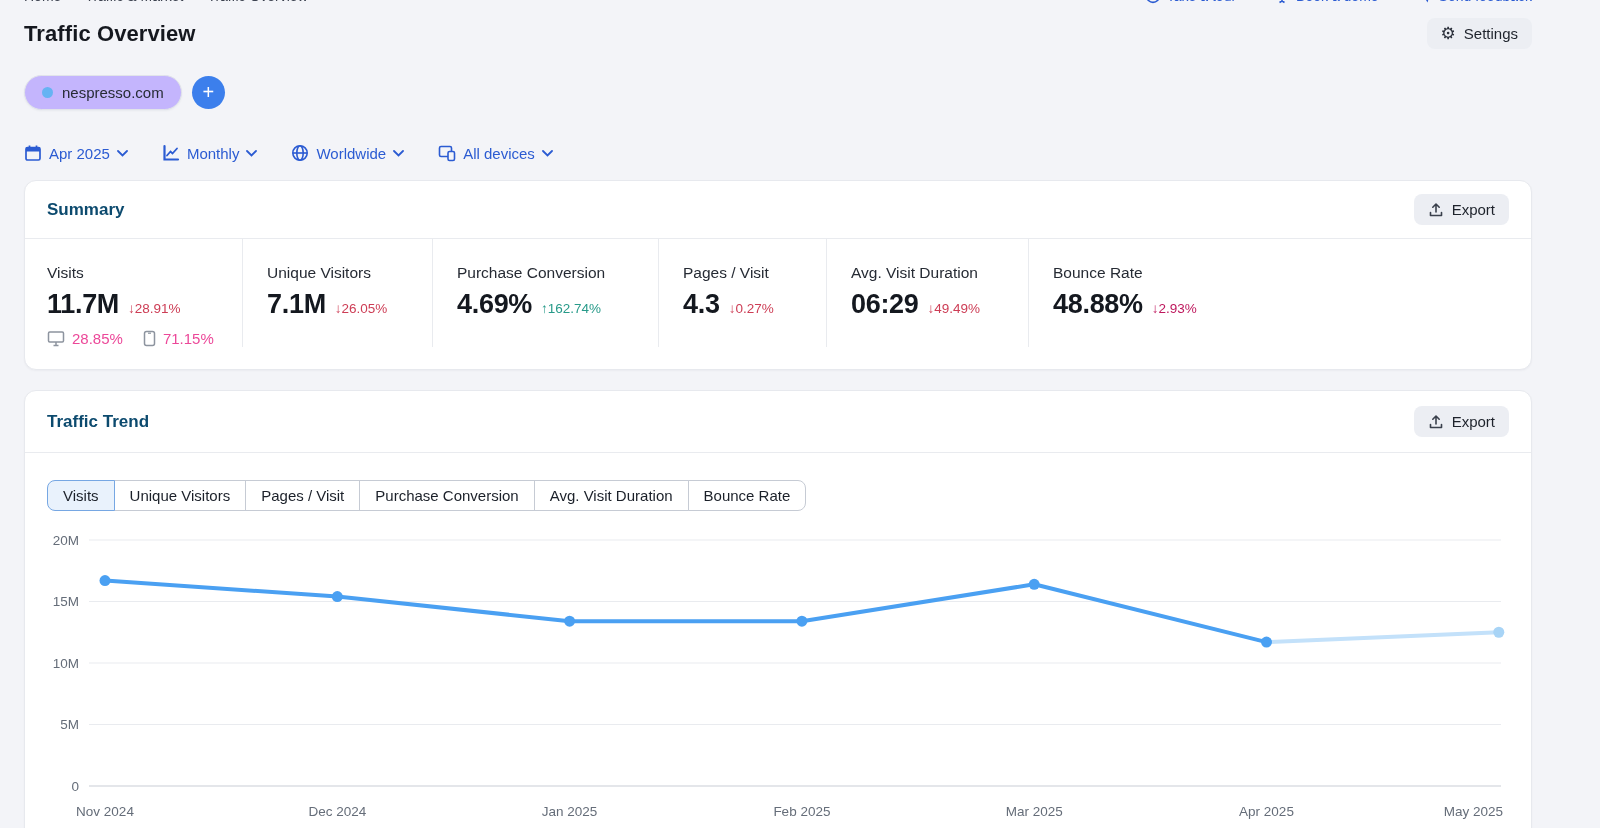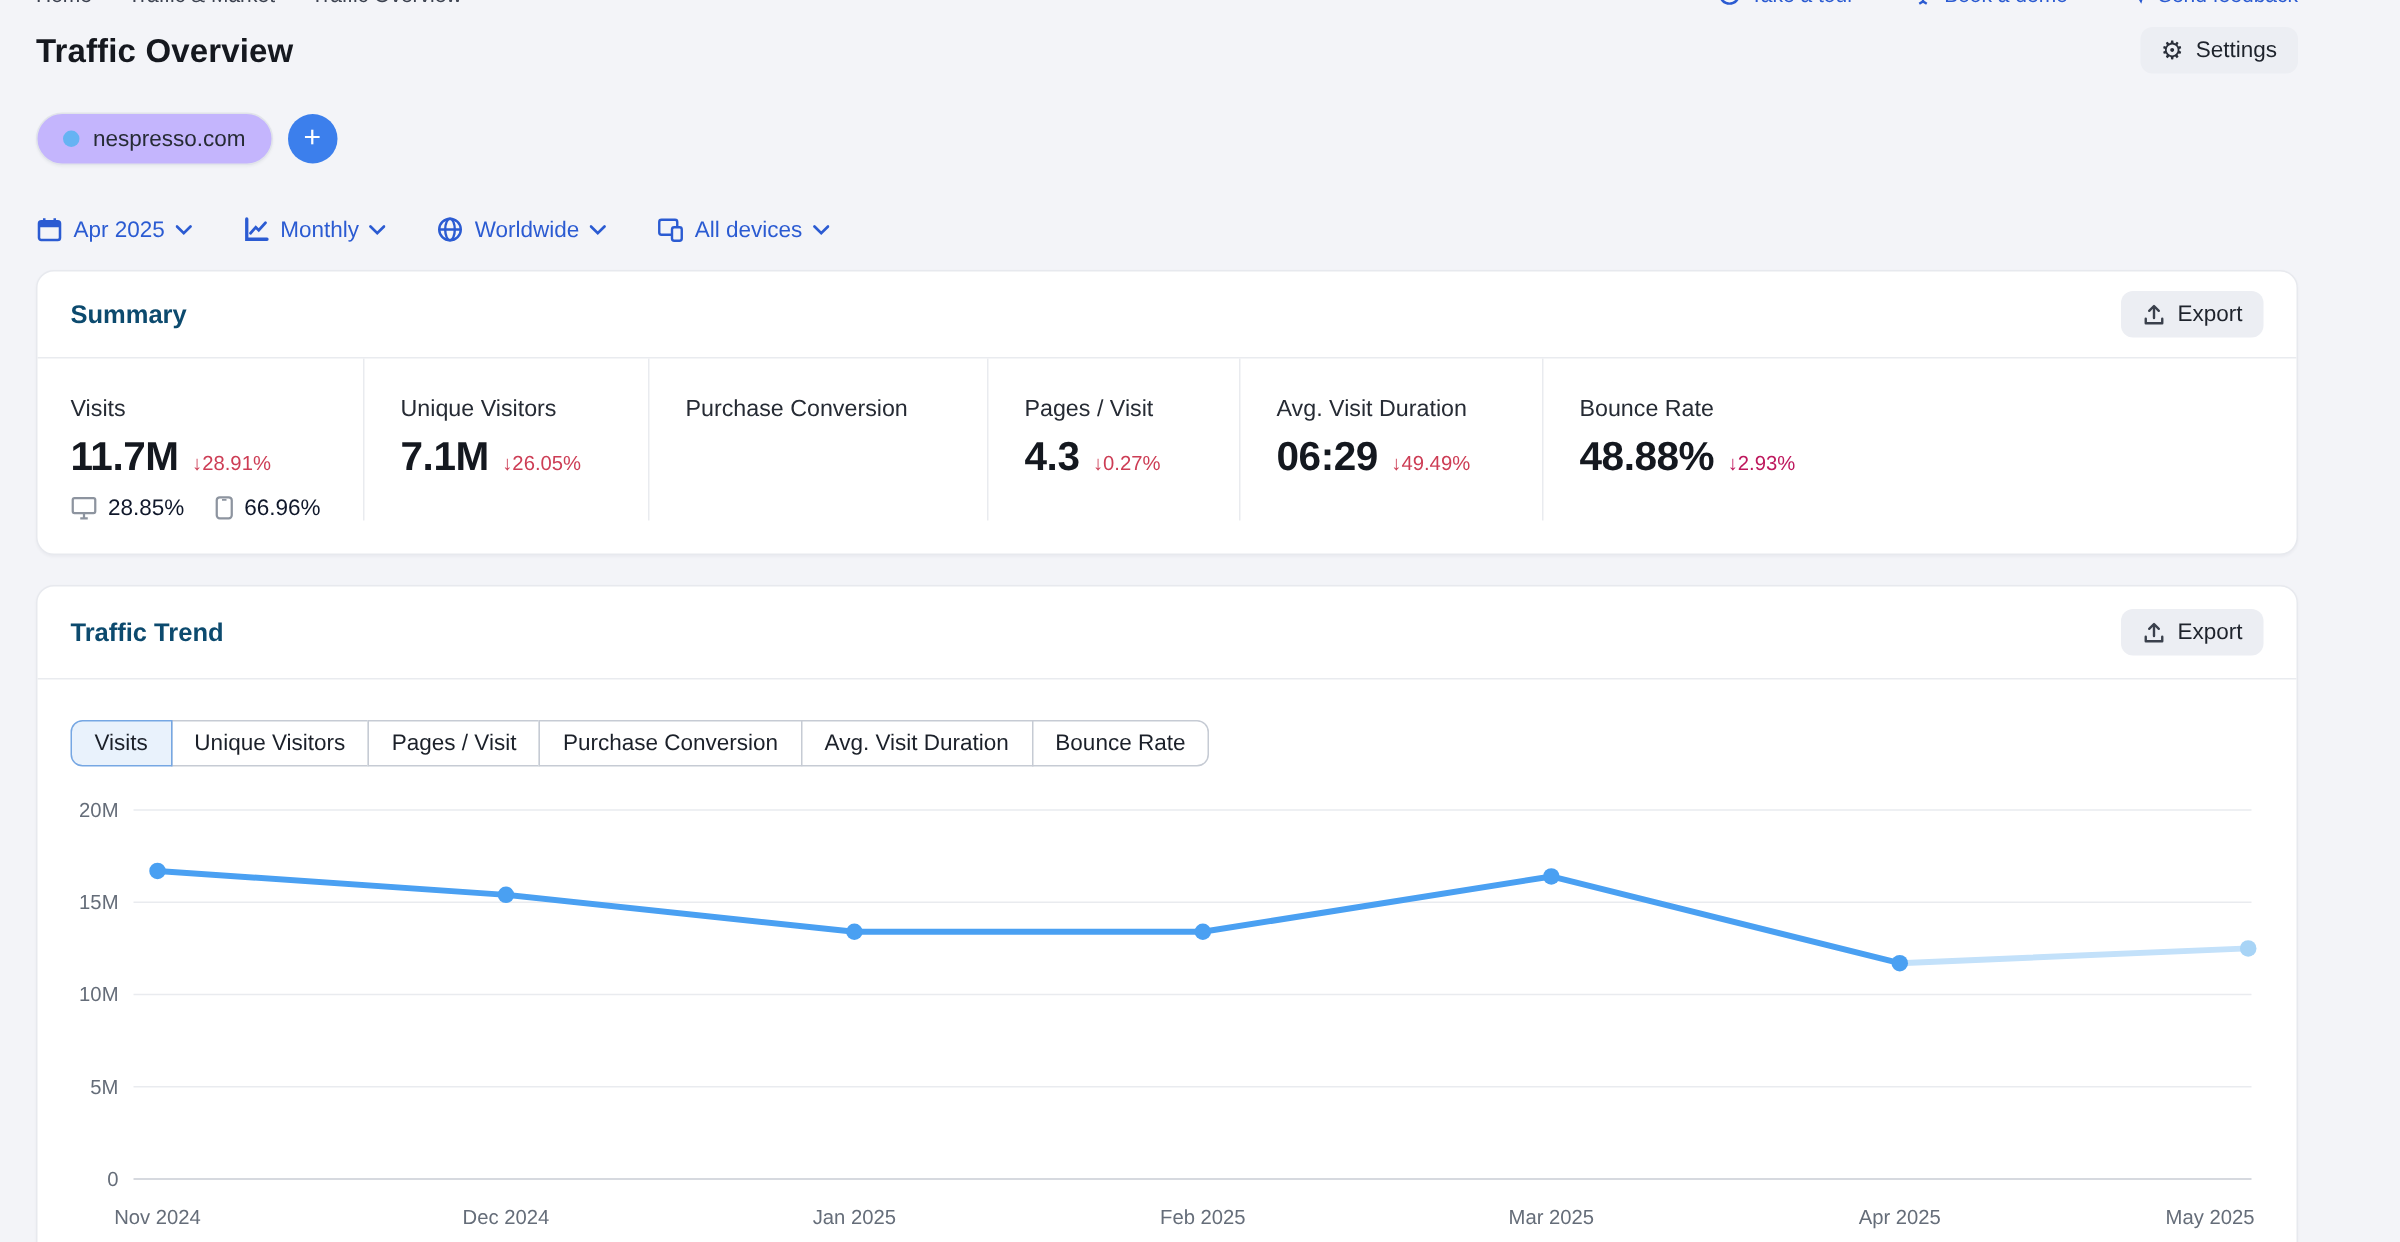--- a/index.html
+++ b/index.html
@@ -49,21 +49,21 @@
 
   
   .metrics { display:flex; padding:0 0 22px 22px; }
   .metric { padding:25px 0 0 24px; border-right:1px solid #e9ebef; }
   .metric:first-child { padding-left:0; }
   .metric:last-child { border-right:none; flex:1; }
   .m-label { font-size:15.5px; color:#262b34; }
   .m-valrow { display:flex; align-items:baseline; gap:9px; margin-top:7px; }
   .m-value { font-size:27px; font-weight:700; color:#14181f; letter-spacing:-.3px; }
   .m-delta { font-size:13.5px; font-weight:400; }
-  .m-sub { display:flex; align-items:flex-start; gap:7px; margin-top:10px; font-size:15px; color:#0f172a; }
+  .m-sub { display:flex; align-items:flex-start; gap:7px; margin-top:10px; font-size:15px; color:#ec4899; }
   .m-sub .gap { width:6px; }
   .w196{width:196px} .w190{width:190px} .w226{width:226px} .w168{width:168px} .w202{width:202px}
 
   
   .tabs { display:flex; margin:27px 0 0 22px; }
   .tab { background:#fff; border:1px solid #c6cbd4; margin-left:-1px; padding:6px 15px;
     font-size:15px; color:#1b2029; font-family:inherit; cursor:pointer; position:relative; }
   .tab:first-child { border-radius:8px 0 0 8px; margin-left:0; }
   .tab:last-child { border-radius:0 8px 8px 0; }
   .tab.active { background:#e9f2fc; border-color:#76a7e3; z-index:2; }
@@ -194,34 +194,38 @@
           <svg width="18" height="17" viewBox="0 0 18 17" fill="none" stroke="#8d949f" stroke-width="1.5">
               <rect x="1.5" y="2" width="15" height="10" rx="1.2"></rect>
               <path d="M6.5 15.5 H11.5 M9 12 v3.5"></path>
             </svg>
           <span>28.85%</span>
           <span class="gap"></span>
           <svg width="13" height="17" viewBox="0 0 13 17" fill="none" stroke="#8d949f" stroke-width="1.5">
               <rect x="1.5" y="1.5" width="10" height="14" rx="2"></rect>
               <path d="M5 3.2 H8" stroke-width="1.2"></path>
             </svg>
-          <span>66.96%</span>
+          <span>71.15%</span>
         </div>
       </div>
 
       <div class="metric w190">
         <div class="m-label">Unique Visitors</div>
         <div class="m-valrow">
           <span class="m-value">7.1M</span>
           <span class="m-delta" style="color: rgb(205, 61, 85);">↓26.05%</span>
         </div>
       </div>
 
       <div class="metric w226">
         <div class="m-label">Purchase Conversion</div>
+        <div class="m-valrow">
+          <span class="m-value">4.69%</span>
+          <span class="m-delta" style="color: rgb(39, 154, 137);">↑162.74%</span>
+        </div>
       </div>
 
       <div class="metric w168">
         <div class="m-label">Pages / Visit</div>
         <div class="m-valrow">
           <span class="m-value">4.3</span>
           <span class="m-delta" style="color: rgb(205, 61, 85);">↓0.27%</span>
         </div>
       </div>
 

